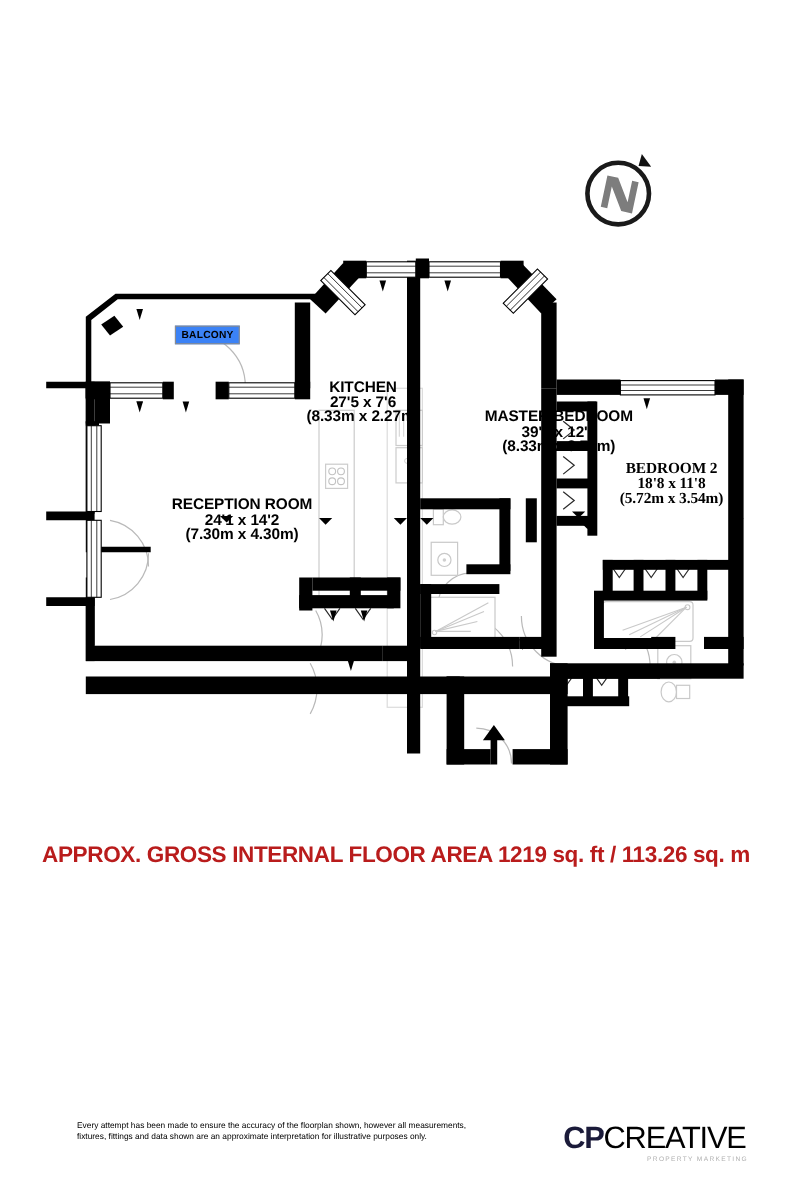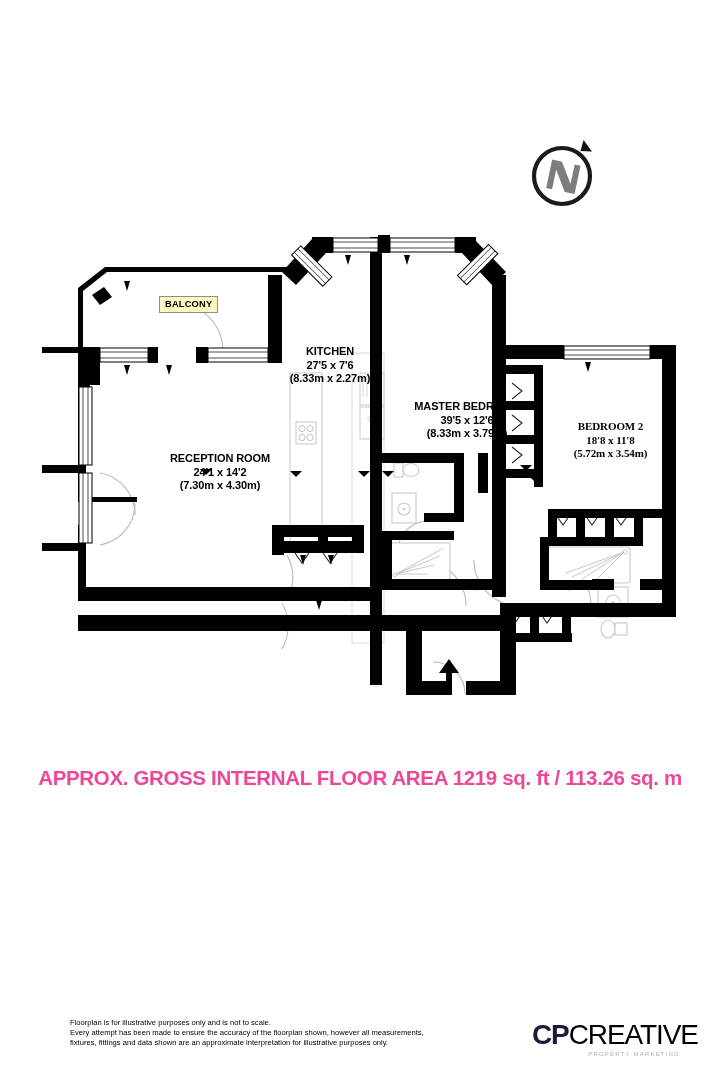--- a/index.html
+++ b/index.html
@@ -33,41 +33,41 @@
     width: 720px;
     height: 500px;
   }
 
   
   .room-label {
     position: absolute;
     text-align: center;
     font-family: "Liberation Sans", sans-serif;
     font-weight: bold;
-    font-size: 11px;
+    font-size: 14px;
     line-height: 13.6px;
     letter-spacing: -0.1px;
     color: #000;
     white-space: nowrap;
   }
   .room-label .rl-name { font-weight: bold; }
   .room-label .rl-imp  { font-weight: bold; }
   .room-label .rl-met  { font-weight: bold; }
 
   #room-label-reception { left: 140px; top: 452px; width: 160px; }
   #room-label-kitchen   { left: 265px; top: 345px; width: 130px; }
-  #room-label-master    { left: 382px; top: 400px; width: 170px; }
+  #room-label-master    { left: 382px; top: 372px; width: 170px; padding-left: 41px; }
   #room-label-bedroom2  { left: 528px; top: 420px; width: 165px; font-family: Liberation Serif, serif; }
 
   #room-label-balcony {
     position: absolute;
     left: 159px;
     top: 296px;
     border: 1px solid #8c8c8c;
-    background: #fef9c3;
+    background: #3b82f6;
     padding: 2px 5px 3px 5px;
     font-family: "Liberation Sans", sans-serif;
     font-weight: bold;
     font-size: 9.3px;
     line-height: 10px;
     letter-spacing: 0.2px;
     color: #000;
     white-space: nowrap;
   }
 
@@ -75,21 +75,21 @@
   #floor-area-title {
     position: absolute;
     left: 0px;
     top: 766px;
     width: 720px;
     text-align: center;
     font-family: "Liberation Sans", sans-serif;
     font-weight: bold;
     font-size: 20.5px;
     letter-spacing: -0.35px;
-    color: #ec4899;
+    color: #b91c1c;
     white-space: nowrap;
   }
 
   
   #footer-region {
     position: absolute;
     left: 0;
     top: 1006px;
     width: 720px;
     height: 74px;
@@ -114,21 +114,21 @@
     height: 44px;
   }
   #brand-logo-wordmark {
     font-family: "Liberation Sans", sans-serif;
     font-weight: bold;
     font-size: 28px;
     letter-spacing: -1.1px;
     line-height: 30px;
     white-space: nowrap;
   }
-  #brand-cp { color: #1b1b3a; margin-left: 20px; }
+  #brand-cp { color: #1b1b3a; }
   #brand-creative { color: #000000; font-weight: normal; }
   #brand-tagline {
     text-align: right;
     font-family: "Liberation Sans", sans-serif;
     font-size: 6px;
     letter-spacing: 1.2px;
     color: #b0b0b0;
     margin-top: 1px;
     padding-right: 2px;
     white-space: nowrap;
@@ -461,21 +461,20 @@
   <div class="rl-imp">18'8 x 11'8</div>
   <div class="rl-met">(5.72m x 3.54m)</div>
 </div>
 
 <div id="room-label-balcony">BALCONY</div>
 
 <div id="floor-area-title">APPROX. GROSS INTERNAL FLOOR AREA 1219 sq. ft / 113.26 sq. m</div>
 
 <div id="footer-region">
   <div id="disclaimer-block">
-    <div>Floorplan is for illustrative purposes only and is not to scale.</div>
     <div>Every attempt has been made to ensure the accuracy of the floorplan shown, however all measurements,</div>
     <div>fixtures, fittings and data shown are an approximate interpretation for illustrative purposes only.</div>
   </div>
 
   <div id="brand-logo">
     <div id="brand-logo-wordmark">
       <span id="brand-cp">CP</span><span id="brand-creative">CREATIVE</span>
     </div>
     <div id="brand-tagline">PROPERTY MARKETING</div>
   </div>

